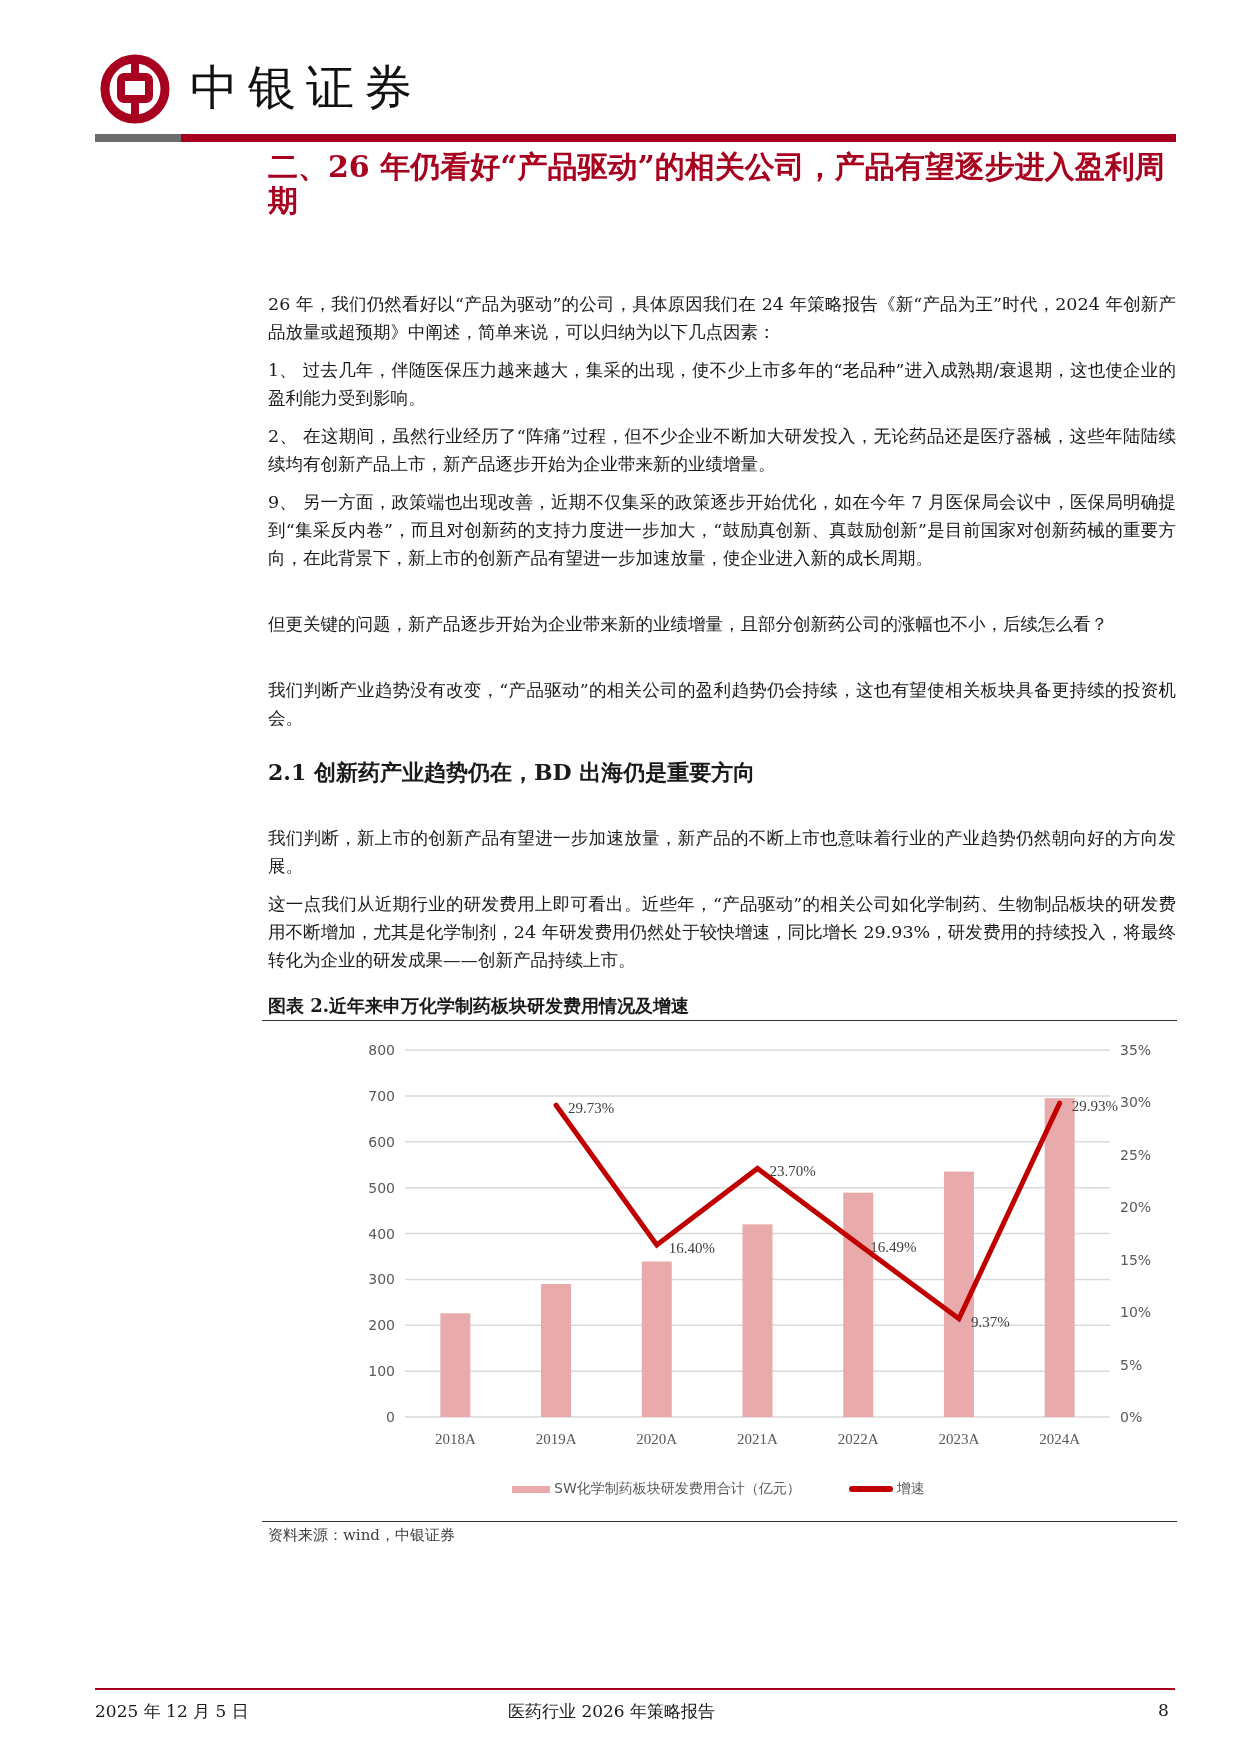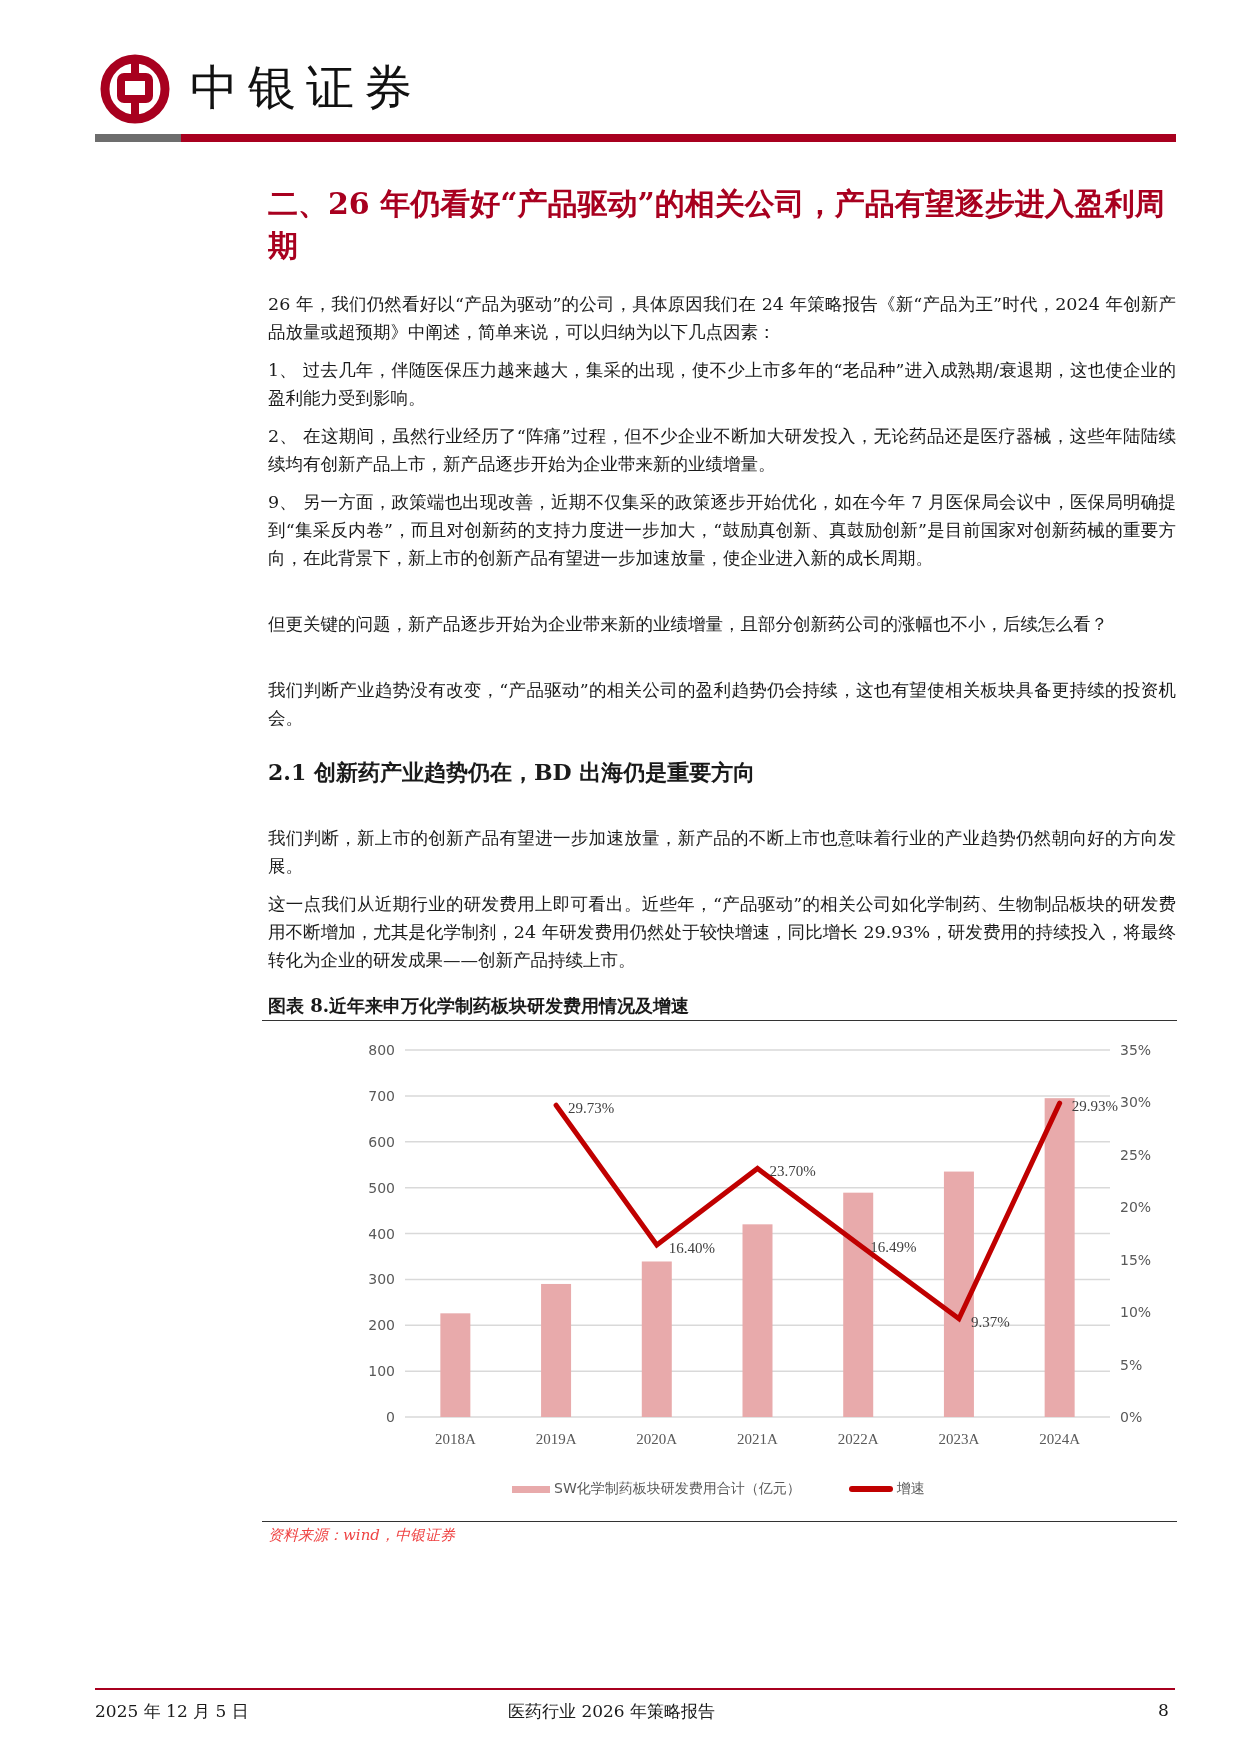--- a/index.html
+++ b/index.html
@@ -5,27 +5,27 @@
   html, body { margin:0; padding:0; background:#fff; }
   body { width:1240px; height:1754px; position:relative; overflow:hidden;
          font-family:"DejaVu Serif","Liberation Serif",serif; color:#1a1a1a; }
   .abs { position:absolute; }
   .logo-circle { left:100px; top:54px; width:70px; height:70px; }
   .logo-text { left:190px; top:50px; font-size:48px; letter-spacing:10px; color:#111;
                font-family:Liberation Sans, sans-serif; line-height:76px; }
   .bar-gray { left:95px; top:134px; width:86px; height:8px; background:#6d6d6d; }
   .bar-red { left:181px; top:134px; width:995px; height:8px; background:#a8001f; }
   .h1 { left:268px; top:150px; width:910px; color:#a8001f; font-weight:bold;
-        font-size:30px; line-height:42px;margin-top:33px; }
+        font-size:30px; line-height:34px; }
   .p { left:268px; width:908px; font-size:17.5px; line-height:28px; text-align:justify;margin-top:28px; }
   .h2 { left:268px; top:752px; font-size:22px; font-weight:bold;margin-top:6px; }
   .fig-title { left:268px; top:994px; font-size:18px; font-weight:bold; }
   .fig-rule-top { left:262px; top:1020px; width:915px; height:1px; background:#333; }
   .fig-rule-bot { left:262px; top:1521px; width:915px; height:1px; background:#333; }
-  .source { left:268px; top:1526px; font-size:15px; font-style:italic; color:#ef4444; }
+  .source { left:268px; top:1526px; font-size:15px; color:#404040; }
   .foot-rule { left:95px; top:1688px; width:1080px; height:2px; background:#a8001f; }
   .footer { top:1700px; font-size:17px; }
   #chart { left:330px; top:1035px; }
   .tick { font-family:"DejaVu Sans","Liberation Sans",sans-serif; font-size:14px; fill:#595959; }
   .xtick { font-family:"Liberation Serif",serif; font-size:15px; fill:#595959; }
   .dlabel { font-family:"Liberation Serif",serif; font-size:15px; fill:#404040; }
   .legend { left:512px; top:1480px; font-size:14px; color:#595959; font-family:"DejaVu Sans",sans-serif; display:flex; align-items:center; }
   .sw-bar { width:38px; height:7px; background:#e8aaab; display:inline-block; margin-right:4px; }
   .sw-line { width:44px; height:6px; background:#c00000; border-radius:3px; display:inline-block; margin-right:4px; margin-left:48px; }
 </style>
@@ -48,21 +48,21 @@
 <div class="abs p" style="top:328px">1、 过去几年，伴随医保压力越来越大，集采的出现，使不少上市多年的“老品种”进入成熟期/衰退期，这也使企业的盈利能力受到影响。</div>
 <div class="abs p" style="top:394px">2、 在这期间，虽然行业经历了“阵痛”过程，但不少企业不断加大研发投入，无论药品还是医疗器械，这些年陆陆续续均有创新产品上市，新产品逐步开始为企业带来新的业绩增量。</div>
 <div class="abs p" style="top:460px">9、 另一方面，政策端也出现改善，近期不仅集采的政策逐步开始优化，如在今年 7 月医保局会议中，医保局明确提到“集采反内卷”，而且对创新药的支持力度进一步加大，“鼓励真创新、真鼓励创新”是目前国家对创新药械的重要方向，在此背景下，新上市的创新产品有望进一步加速放量，使企业进入新的成长周期。</div>
 <div class="abs p" style="top:582px">但更关键的问题，新产品逐步开始为企业带来新的业绩增量，且部分创新药公司的涨幅也不小，后续怎么看？</div>
 <div class="abs p" style="top:648px">我们判断产业趋势没有改变，“产品驱动”的相关公司的盈利趋势仍会持续，这也有望使相关板块具备更持续的投资机会。</div>
 
 <div class="abs h2">2.1  创新药产业趋势仍在，BD 出海仍是重要方向</div>
 <div class="abs p" style="top:796px">我们判断，新上市的创新产品有望进一步加速放量，新产品的不断上市也意味着行业的产业趋势仍然朝向好的方向发展。</div>
 <div class="abs p" style="top:862px">这一点我们从近期行业的研发费用上即可看出。近些年，“产品驱动”的相关公司如化学制药、生物制品板块的研发费用不断增加，尤其是化学制剂，24 年研发费用仍然处于较快增速，同比增长 29.93%，研发费用的持续投入，将最终转化为企业的研发成果——创新产品持续上市。</div>
 
-<div class="abs fig-title">图表 8.近年来申万化学制药板块研发费用情况及增速</div>
+<div class="abs fig-title">图表 2.近年来申万化学制药板块研发费用情况及增速</div>
 <div class="abs fig-rule-top"></div>
 
 <svg id="chart" class="abs" width="830" height="430">
   <g id="grid">
       <line x1="75" x2="780" y1="382" y2="382" stroke="#d9d9d9" stroke-width="1.5"></line>
       <line x1="75" x2="780" y1="336.125" y2="336.125" stroke="#d9d9d9" stroke-width="1.5"></line>
       <line x1="75" x2="780" y1="290.25" y2="290.25" stroke="#d9d9d9" stroke-width="1.5"></line>
       <line x1="75" x2="780" y1="244.375" y2="244.375" stroke="#d9d9d9" stroke-width="1.5"></line>
       <line x1="75" x2="780" y1="198.5" y2="198.5" stroke="#d9d9d9" stroke-width="1.5"></line>
       <line x1="75" x2="780" y1="152.625" y2="152.625" stroke="#d9d9d9" stroke-width="1.5"></line>

